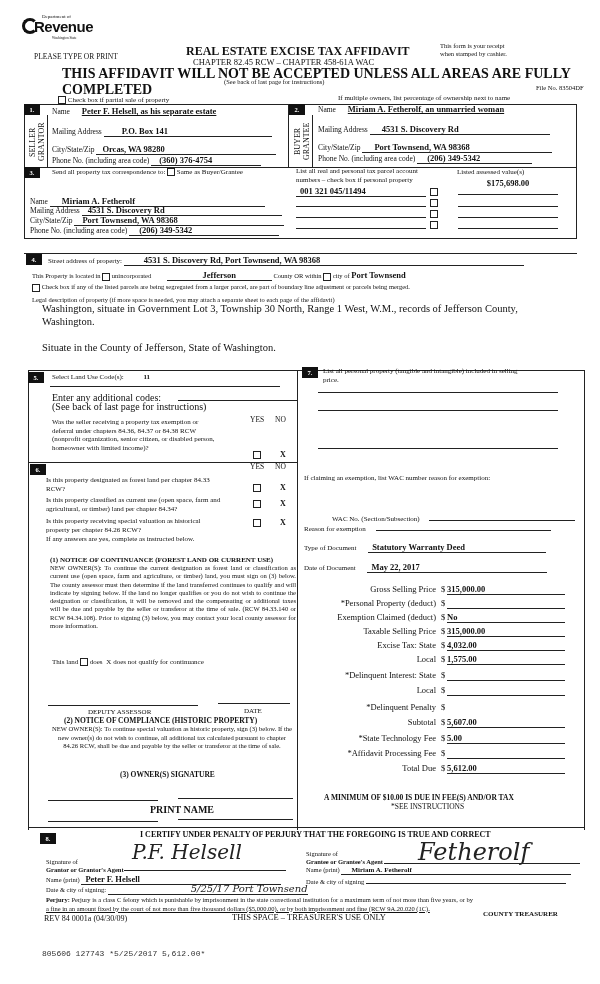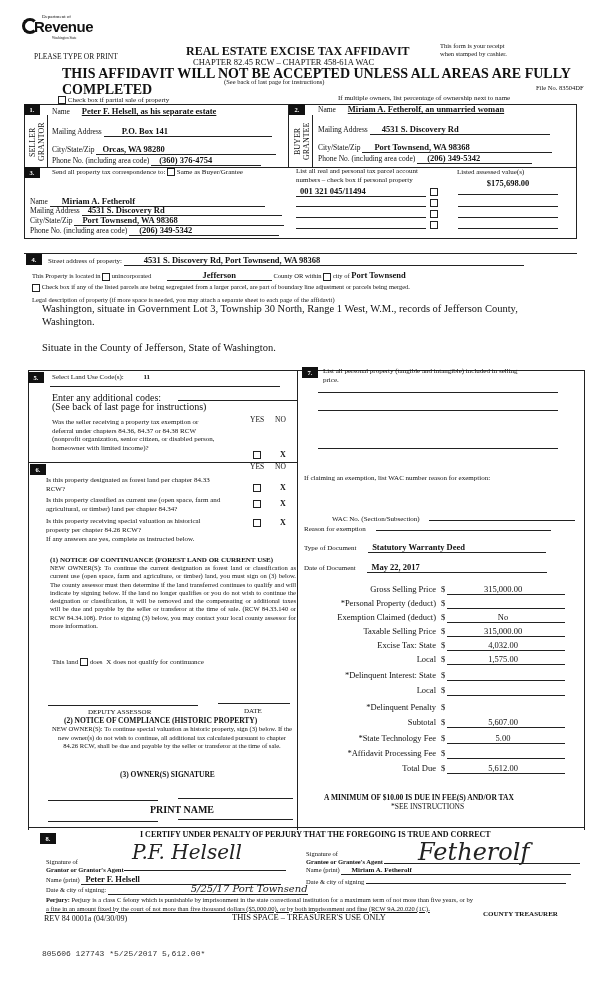--- a/index.html
+++ b/index.html
@@ -11,21 +11,21 @@
   .val { font-weight: bold; font-size: 8.5px; }
   .secnum { position: absolute; background: #111; color: #fff; font-size: 6.5px; font-weight: bold; text-align: center; line-height: 11px; width: 16px; height: 11px; }
   .cb { display: inline-block; width: 8px; height: 8px; border: 1px solid #222; vertical-align: middle; background: #fff; }
   .hline { position: absolute; border-top: 1px solid #222; height: 0; }
   .vline { position: absolute; border-left: 1px solid #222; width: 0; }
   .box { position: absolute; border: 1px solid #222; }
   .vert { position: absolute; writing-mode: vertical-rl; transform: rotate(180deg); font-size: 8px; text-align: center; line-height: 9px; }
   .money-row { position: absolute; left: 300px; width: 300px; height: 12px; font-size: 8.5px; }
   .money-row .lbl { position: absolute; right: 164px; text-align: right; white-space: nowrap; }
   .money-row .dollar { position: absolute; left: 141px; }
-  .money-row .amt { position: absolute; left: 147px; width: 118px; border-bottom: 1px solid #222; text-align: center; font-weight: normal; padding-right: 6px; height: 11px; }
+  .money-row .amt { position: absolute; left: 147px; width: 118px; border-bottom: 1px solid #222; text-align: left; font-weight: bold; padding-right: 6px; height: 11px; }
   .x { font-weight: bold; font-size: 8px; }
   .sig { font-family: "DejaVu Serif", serif; font-style: italic; font-size: 20px; color: #222; }
   .mono { font-family: "Liberation Mono", monospace; }
 </style>
 </head>
 <body>
 
 <div class="abs" style="left:22px;top:14px;width:70px;height:28px;">
   <div style="position:absolute;left:20px;top:0;font-size:5px;">Department of</div>
   <div style="position:absolute;left:0;top:4px;width:16px;height:16px;border:3px solid #111;border-right-color:transparent;border-radius:50%;"></div>

